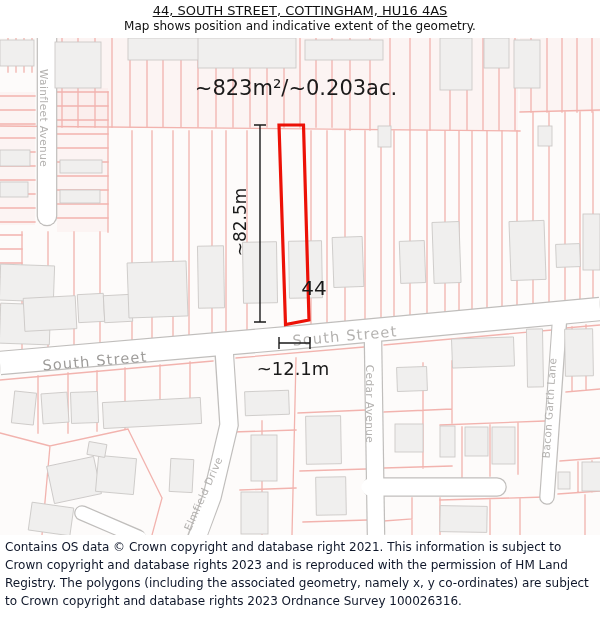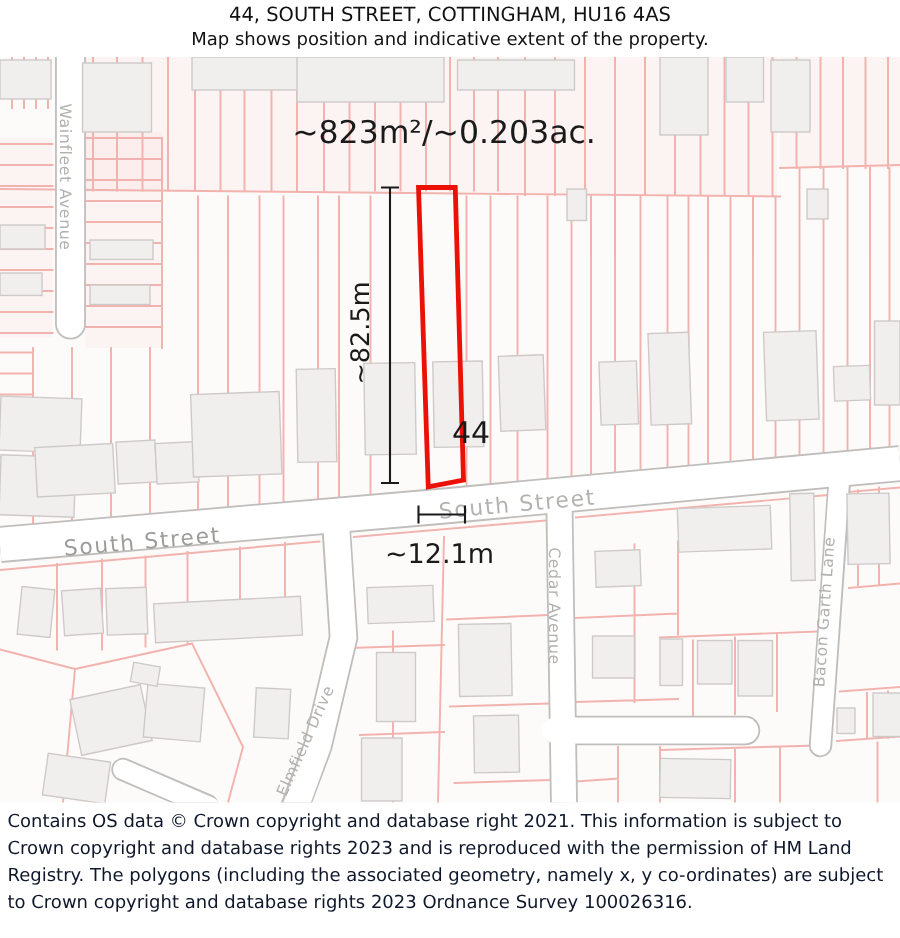--- a/index.html
+++ b/index.html
@@ -2,21 +2,21 @@
 <html style="--plot-outline: #ec1107; --parcel-line: #f2b3ae; --building-fill: #f0efee; --building-stroke: #ccc9c7; --road-fill: #ffffff; --road-casing: #c0bebc; --street-label-small: #b3b1af; --measure: #1a1a1a; --map-bg: #fdfbfa; --text: #111111;"><head>
 <meta charset="utf-8">
 <style>
   html,body{margin:0;padding:0;}
   .page{
     position:relative;width:600px;height:625px;overflow:hidden;
     background:#ffffff;font-family:"DejaVu Sans","Liberation Sans",sans-serif;
     color:var(--text,#111);
   }
   .header{position:absolute;top:0;left:0;width:600px;text-align:center;background:#fff;}
-  .header .title{font-size:13px;line-height:16px;margin-top:3px;white-space:nowrap;}
+  .header .title{font-size:13px;line-height:16px;margin-top:3px;white-space:nowrap;text-decoration:underline;}
   .header .subtitle{font-size:12px;line-height:15px;white-space:nowrap;}
   .map-wrap{position:absolute;top:38px;left:0;width:600px;height:497px;}
   svg{display:block;}
   .mapbg{fill:var(--map-bg,#fdfbfa);}
   .tint{fill:rgba(243,186,182,0.10);}
   .parcel{stroke:var(--parcel-line,#f2b3ae);stroke-width:1.3;fill:none;stroke-linecap:square;}
   .roadcase{stroke:var(--road-casing,#c0bebc);fill:none;}
   .roadfill{stroke:var(--road-fill,#ffffff);fill:none;}
   .bld{fill:var(--building-fill,#f0efee);stroke:var(--building-stroke,#ccc9c7);stroke-width:0.9;}
   .slabel{fill:var(--street-label-small,#b3b1af);font-size:10.5px;letter-spacing:0.4px;}
@@ -36,21 +36,21 @@
     font-size:12px;line-height:18px;color:#0f172a;
   }
 </style>
 </head>
 <body>
 
 <div class="page">
 
   <div class="header">
     <div class="title">44, SOUTH STREET, COTTINGHAM, HU16 4AS</div>
-    <div class="subtitle">Map shows position and indicative extent of the property.</div>
+    <div class="subtitle">Map shows position and indicative extent of the geometry.</div>
   </div>
 
   <div class="map-wrap">
   <svg width="600" height="497" viewBox="0 38 600 497">
 
     <rect class="mapbg" x="0" y="38" width="600" height="497"></rect>
 
     <g>
       <rect class="tint" x="57" y="38" width="275" height="90"></rect>
       <rect class="tint" x="332" y="38" width="186" height="93"></rect>

